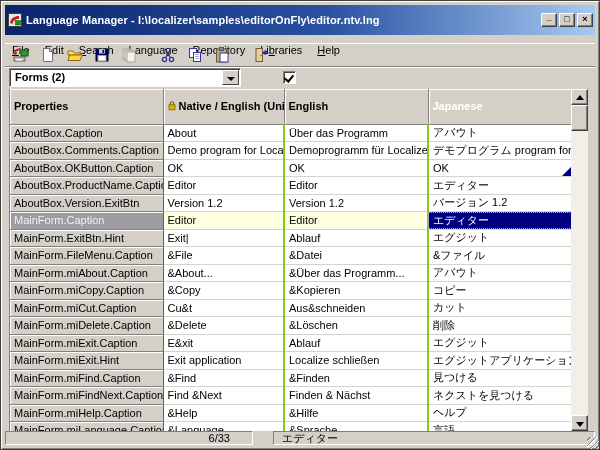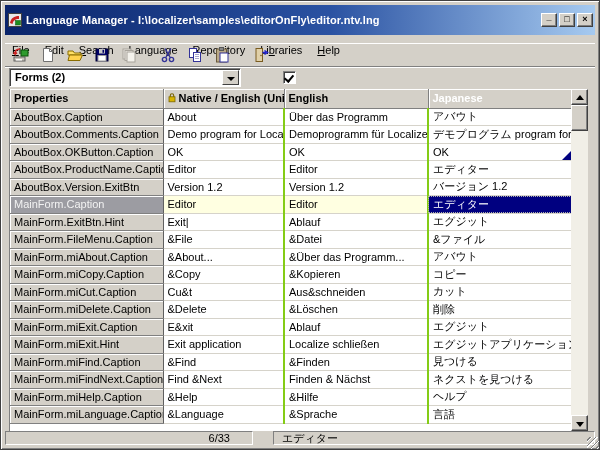--- a/index.html
+++ b/index.html
@@ -54,21 +54,21 @@
     border:1px solid; border-color:#808080 #ffffff #ffffff #808080; box-shadow: inset 1px 1px 0 #404040; }
   .checkbox.checked::after { content:""; position:absolute; left:2px; top:1px; width:4px; height:7px;
     border-right:2px solid #000; border-bottom:2px solid #000; transform:rotate(40deg); }
   .cblabel { margin-left:6px; }
 
   
   .grid-wrap { position:absolute; left:8px; top:88px; width:562px; height:342px;
     overflow:hidden; background:#fff; border-left:1px solid #808080; }
   table.lmgrid { border-collapse:collapse; table-layout:fixed; width:562px; }
   .lmgrid th, .lmgrid td { overflow:hidden; white-space:nowrap; font-weight:normal; text-align:left; }
-  .lmgrid thead th { height:19px; background:#D4D0C8; font-weight:bold; padding:0 0 0 4px;
+  .lmgrid thead th { height:35px; background:#D4D0C8; font-weight:bold; padding:0 0 0 4px;
     border-right:1px solid #808080; border-bottom:1px solid #808080;
     box-shadow: inset 1px 1px 0 #ffffff; }
   .lmgrid thead th .hlabel { vertical-align:top; }
   .lmgrid thead th.japanese { color:#ffffff; }
   .lmgrid tbody td { height:17.5px; padding:0 0 0 4px; position:relative; }
   .lmgrid tbody td.prop { background:#D4D0C8; border-right:1px solid #606060;
     border-bottom:1px solid #808080; box-shadow: inset 1px 1px 0 #ffffff; }
   .lmgrid tbody td.cell { background:#fff; border-right:2px solid #84cc16;
     border-bottom:1px solid #d6d3ca; color:#000; }
   .lmgrid tbody tr.sel td.prop { background:#9c9ca2; color:#f2f2f2; }

